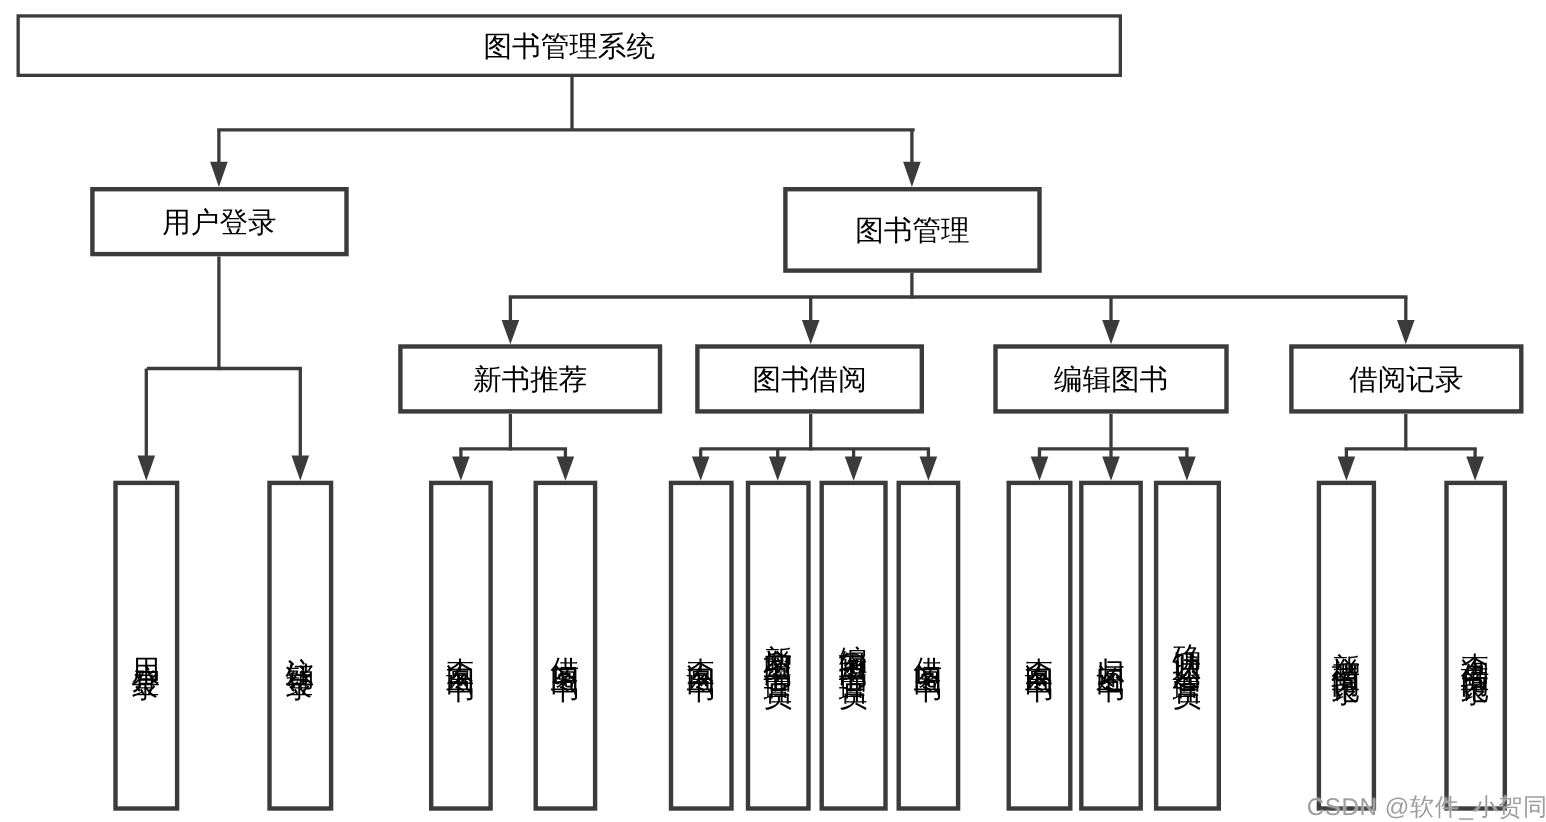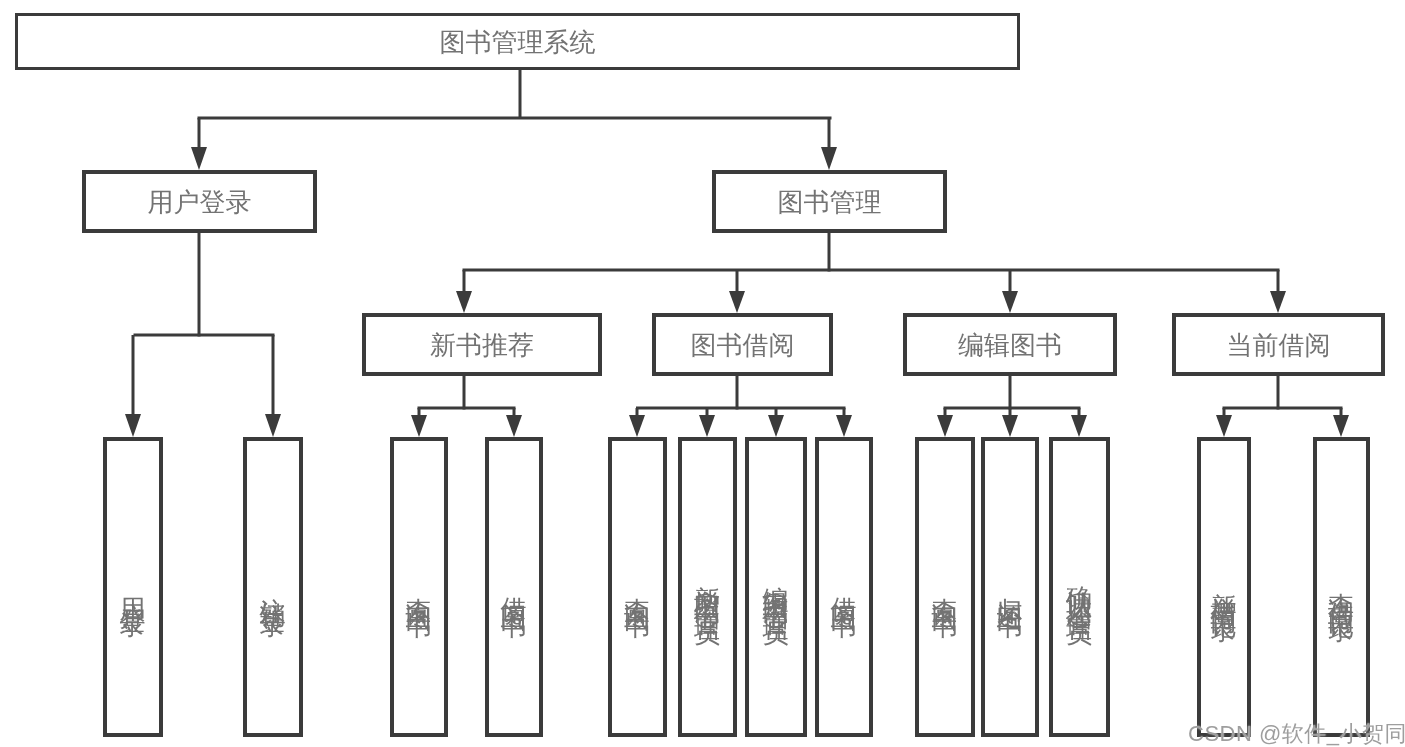--- a/index.html
+++ b/index.html
@@ -23,21 +23,21 @@
     height: 747px;
   }
   .node {
     position: absolute;
     box-sizing: border-box;
     background: #ffffff;
     border: 4px solid #3b3b3b;
     display: flex;
     align-items: center;
     justify-content: center;
-    color: #737373;
+    color: #000000;
     font-size: 26px;
     line-height: 1;
     white-space: nowrap;
   }
   .node.root {
     border-width: 3px;
   }
   .node.leaf {
     writing-mode: vertical-rl;
     letter-spacing: 5px;
@@ -121,26 +121,26 @@
       <polygon points="1010,437 1002,415 1018,415"></polygon>
       <polygon points="1079,437 1071,415 1087,415"></polygon>
       <polygon points="1224,437 1216,415 1232,415"></polygon>
       <polygon points="1341,437 1333,415 1349,415"></polygon>
     </g>
   </svg>
 
   <div class="node root" style="left:15px; top:13px; width:1005px; height:57px;">图书管理系统</div>
 
   <div class="node" style="left:82px; top:170px; width:235px; height:63px;">用户登录</div>
-  <div class="node" style="left:712px; top:170px; width:235px; height:63px;">图书管理</div>
+  <div class="node" style="left:712px; top:170px; width:235px; height:78px;">图书管理</div>
 
   <div class="node" style="left:362px; top:313px; width:240px; height:63px;">新书推荐</div>
-  <div class="node" style="left:652px; top:313px; width:181px; height:63px;">图书借阅</div>
+  <div class="node" style="left:632px; top:313px; width:208px; height:63px;">图书借阅</div>
   <div class="node" style="left:903px; top:313px; width:214px; height:63px;">编辑图书</div>
-  <div class="node" style="left:1172px; top:313px; width:213px; height:63px;">当前借阅</div>
+  <div class="node" style="left:1172px; top:313px; width:213px; height:63px;">借阅记录</div>
 
   <div class="node leaf" style="left:103px; top:437px; width:60px; height:300px;">用户登录</div>
   <div class="node leaf" style="left:243px; top:437px; width:60px; height:300px;">注销登录</div>
 
   <div class="node leaf" style="left:390px; top:437px; width:58px; height:300px;">查询图书</div>
   <div class="node leaf" style="left:485px; top:437px; width:58px; height:300px;">借阅图书</div>
 
   <div class="node leaf" style="left:608px; top:437px; width:59px; height:300px;">查询图书</div>
   <div class="node leaf" style="left:678px; top:437px; width:59px; height:300px;">新增图书（管理员）</div>
   <div class="node leaf" style="left:745px; top:437px; width:62px; height:300px;">编辑图书（管理员）</div>

